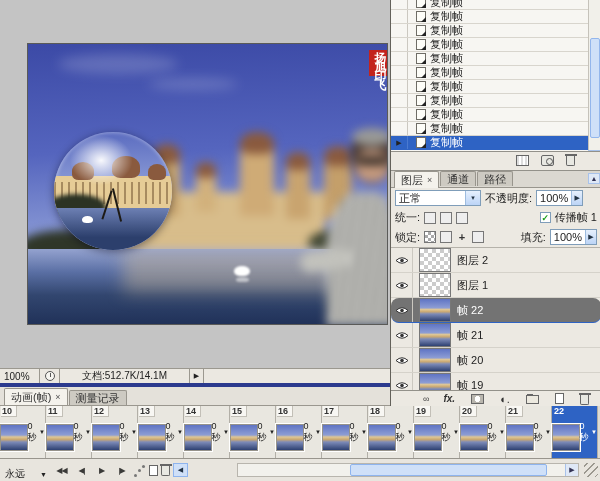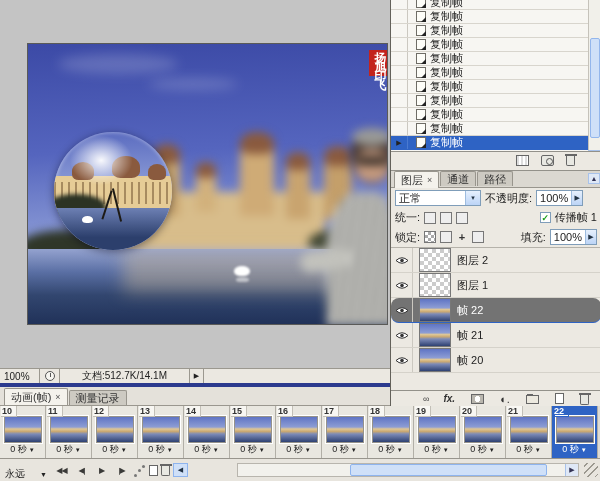--- a/index.html
+++ b/index.html
@@ -143,21 +143,21 @@
                    padding:0 12px 0 32px; }
   .fx-lab { font-style:italic; font-weight:bold; font-size:10px; color:#333; }
   .half-circle { font-size:11px; color:#333; line-height:12px; }
 
   
   #anim-tabs { position:absolute; left:0; top:387px; width:390px; height:19px; background:#e4e1da;
                border-bottom:1px solid #9a978f; display:flex; align-items:flex-end; padding-left:4px; }
   #frames-strip { position:absolute; left:0; top:406px; width:600px; height:52px; background:#dedbd3;
                   display:flex; overflow:hidden; }
   .frame-cell { width:46px; flex:none; position:relative; border-right:1px solid #b2afa7; background:#e9e7e0;
-                display:flex; flex-direction:column; align-items:center; }
+                display:flex; flex-direction:row; align-items:center; }
   .f-num { position:absolute; top:0; left:1px; font-size:9px; font-weight:bold; color:#333;
            background:#f8f7f3; padding:0 4px 0 1px; border:1px solid #c2bfb7; border-top:none; border-left:none; }
   .f-thumb { margin-top:10px; width:38px; height:27px; border:1px solid #96938b; outline:1px solid #fff; }
   .f-delay { height:13px; font-size:9px; color:#222; display:flex; align-items:center; gap:2px; }
   .f-delay .dd { font-size:6px; }
   .frame-cell.selected { background:#2e63c4; }
   .frame-cell.selected .f-num { background:transparent; color:#fff; border-color:#2e63c4; }
   .frame-cell.selected .f-delay { color:#fff; }
   #anim-controls { position:absolute; left:0; top:458px; width:600px; height:23px; background:#e8e5de;
                    border-top:1px solid #98958d; display:flex; align-items:center; padding:0 2px; gap:3px; }
@@ -431,20 +431,32 @@
       <span class="eye">
         <svg width="14" height="9" viewBox="0 0 14 9">
                 <path d="M1 4.5 Q7 -1 13 4.5 Q7 10 1 4.5Z" fill="#fff" stroke="#333" stroke-width="1"></path>
                 <circle cx="7" cy="4.5" r="1.8" fill="#333"></circle>
               </svg>
       </span>
     </span>
     <span class="l-thumb thumb-castle"></span>
     <span>帧 20</span>
   </div>
+        <div class="layer-row">
+    <span class="eye-cell">
+      <span class="eye">
+        <svg width="14" height="9" viewBox="0 0 14 9">
+                <path d="M1 4.5 Q7 -1 13 4.5 Q7 10 1 4.5Z" fill="#fff" stroke="#333" stroke-width="1"></path>
+                <circle cx="7" cy="4.5" r="1.8" fill="#333"></circle>
+              </svg>
+      </span>
+    </span>
+    <span class="l-thumb thumb-castle"></span>
+    <span>帧 19</span>
+  </div>
       </div>
     <div id="layers-scroll-up">▲</div>
     <div id="layers-scroll-dn">▼</div>
 
     <div id="layers-bottom">
       <span class="ic-chain">∞</span>
       <span class="fx-lab">fx.</span>
       <span class="mini-ic ic-mask"></span>
       <span class="half-circle">◐.</span>
       <span class="mini-ic ic-folder"></span>

